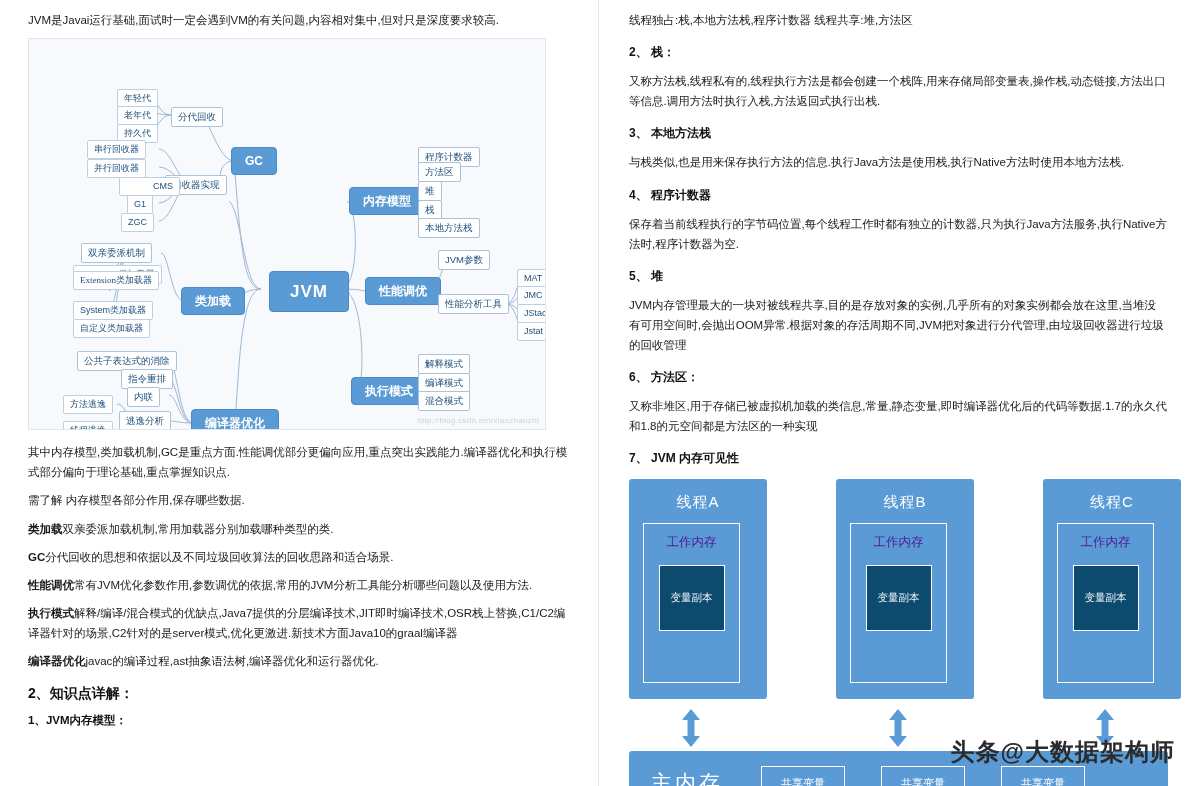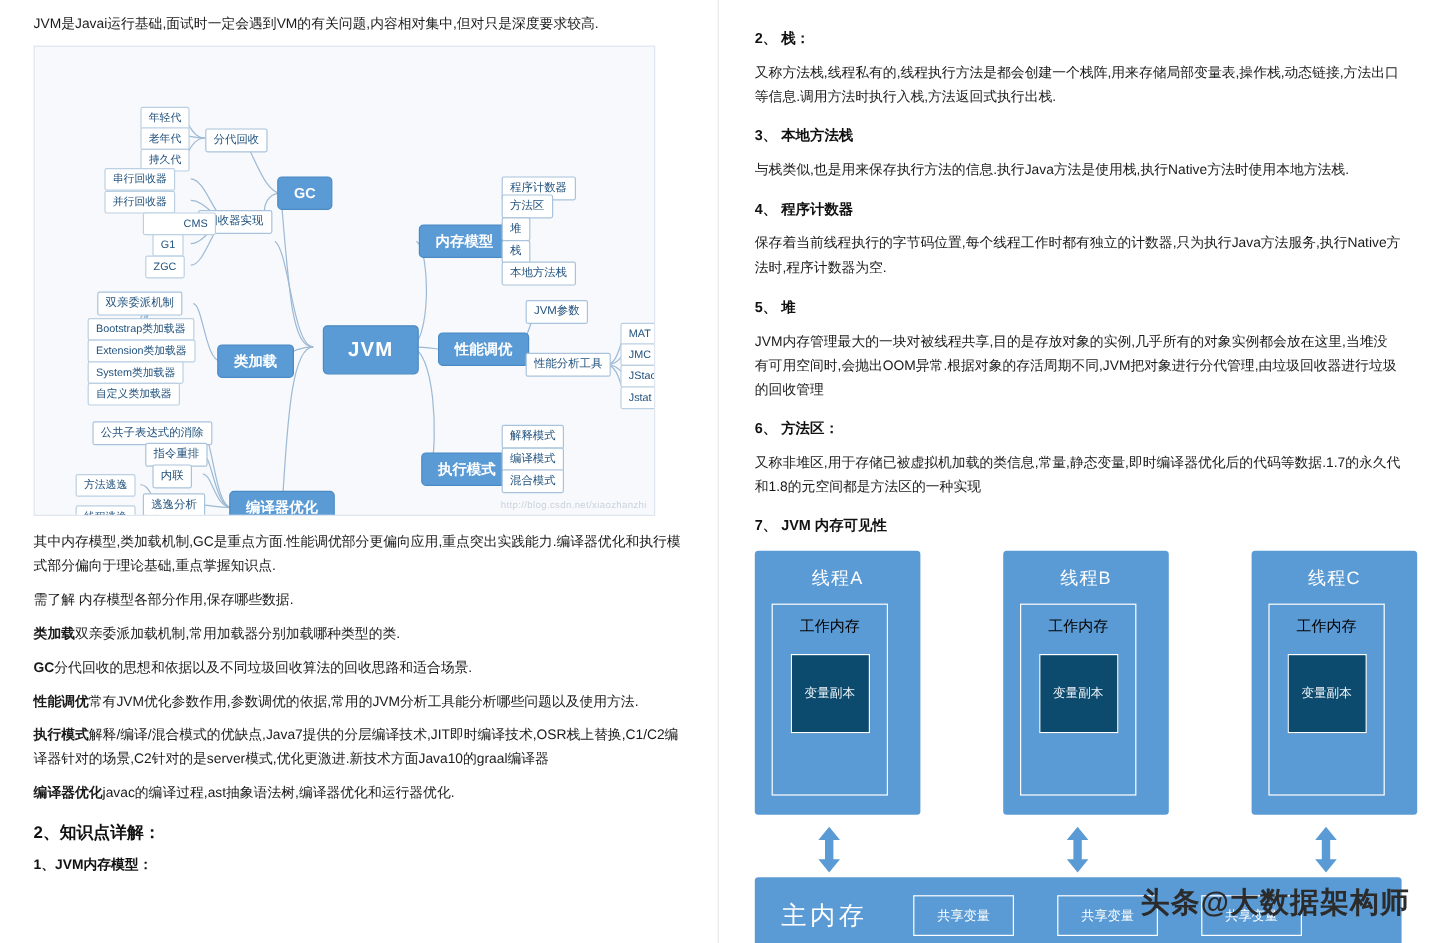--- a/index.html
+++ b/index.html
@@ -152,21 +152,21 @@
     left: 14px;
     top: 44px;
     width: 97px;
     height: 160px;
     border: 1.5px solid #ffffff;
     background: #5b9bd5;
   }
   .work-mem-title {
     margin-top: 10px;
     font-size: 12.5px;
-    color: #000000;
+    color: #4c1d95;
   }
   .var-copy {
     margin: 14px auto 0 auto;
     width: 66px;
     height: 66px;
     border: 1.5px solid #ffffff;
     background: #0c4a6e;
     color: #f2f7fb;
     font-size: 10.5px;
     display: flex;
@@ -317,21 +317,21 @@
 
       <div class="node lvl2" style="left:409px; top:211px;">JVM参数</div>
       <div class="node lvl2" style="left:409px; top:255px;">性能分析工具</div>
       <div class="node lvl3" style="left:488px; top:230px;">MAT</div>
       <div class="node lvl3" style="left:488px; top:247px;">JMC</div>
       <div class="node lvl3" style="left:488px; top:265px;">JStack</div>
       <div class="node lvl3" style="left:488px; top:283px;">Jstat</div>
 
       <div class="node lvl2" style="left:52px; top:204px;">双亲委派机制</div>
       <div class="node lvl3" style="left:44px; top:226px;">Bootstrap类加载器</div>
-      <div class="node lvl3" style="left:44px; top:244px;">Extension类加载器</div>
+      <div class="node lvl3" style="left:44px; top:232px;font-family:Liberation Serif, serif;">Extension类加载器</div>
       <div class="node lvl3" style="left:44px; top:262px;">System类加载器</div>
       <div class="node lvl3" style="left:44px; top:280px;">自定义类加载器</div>
 
       <div class="node lvl2" style="left:48px; top:312px;">公共子表达式的消除</div>
       <div class="node lvl2" style="left:92px; top:330px;">指令重排</div>
       <div class="node lvl2" style="left:98px; top:348px;">内联</div>
       <div class="node lvl2" style="left:90px; top:372px;">逃逸分析</div>
       <div class="node lvl3" style="left:34px; top:356px;">方法逃逸</div>
       <div class="node lvl3" style="left:34px; top:382px;">线程逃逸</div>
 
@@ -350,20 +350,21 @@
     <p class="body"><span class="bold">性能调优</span><span>常有JVM优化参数作用,参数调优的依据,常用的JVM分析工具能分析哪些问题以及使用方法.</span></p>
     <p class="body"><span class="bold">执行模式</span><span>解释/编译/混合模式的优缺点,Java7提供的分层编译技术,JIT即时编译技术,OSR栈上替换,C1/C2编译器针对的场景,C2针对的是server模式,优化更激进.新技术方面Java10的graal编译器</span></p>
     <p class="body"><span class="bold">编译器优化</span><span>javac的编译过程,ast抽象语法树,编译器优化和运行器优化.</span></p>
 
     <h3 class="section">2、知识点详解：</h3>
     <h4 class="sub">1、JVM内存模型：</h4>
   </div>
 
   <div class="col-right">
 
+    <p class="body">线程独占:栈,本地方法栈,程序计数器 线程共享:堆,方法区</p>
 
     <h4 class="r-head">2、 栈：</h4>
     <p class="body">又称方法栈,线程私有的,线程执行方法是都会创建一个栈阵,用来存储局部变量表,操作栈,动态链接,方法出口等信息.调用方法时执行入栈,方法返回式执行出栈.</p>
 
     <h4 class="r-head">3、 本地方法栈</h4>
     <p class="body">与栈类似,也是用来保存执行方法的信息.执行Java方法是使用栈,执行Native方法时使用本地方法栈.</p>
 
     <h4 class="r-head">4、 程序计数器</h4>
     <p class="body">保存着当前线程执行的字节码位置,每个线程工作时都有独立的计数器,只为执行Java方法服务,执行Native方法时,程序计数器为空.</p>
 

